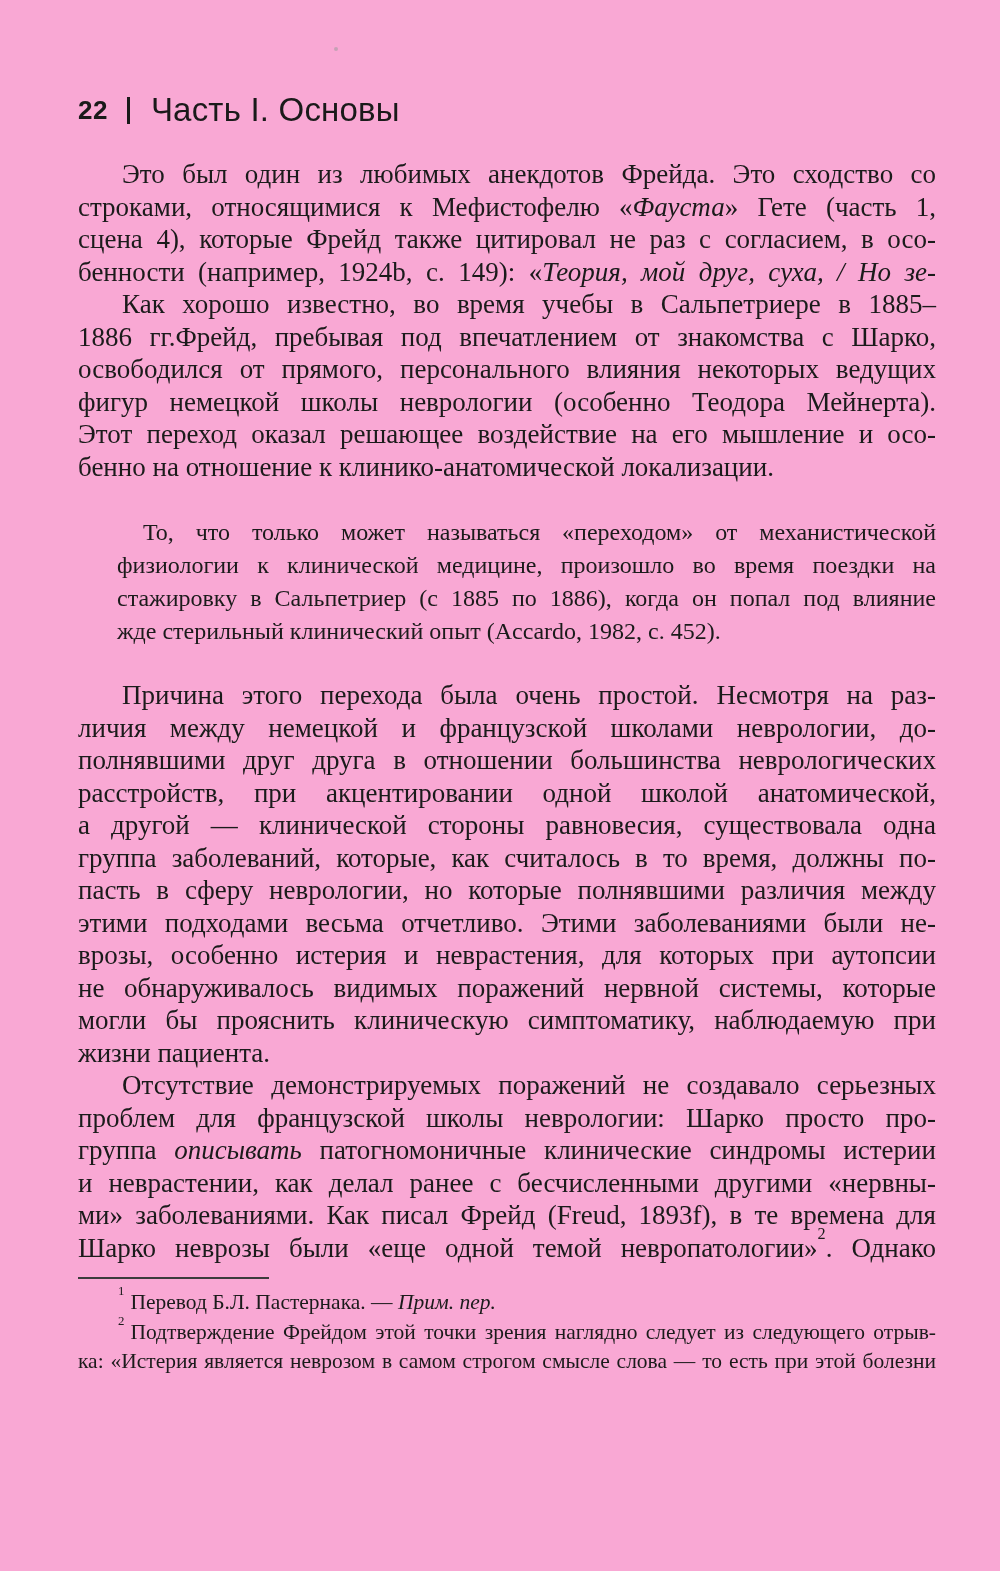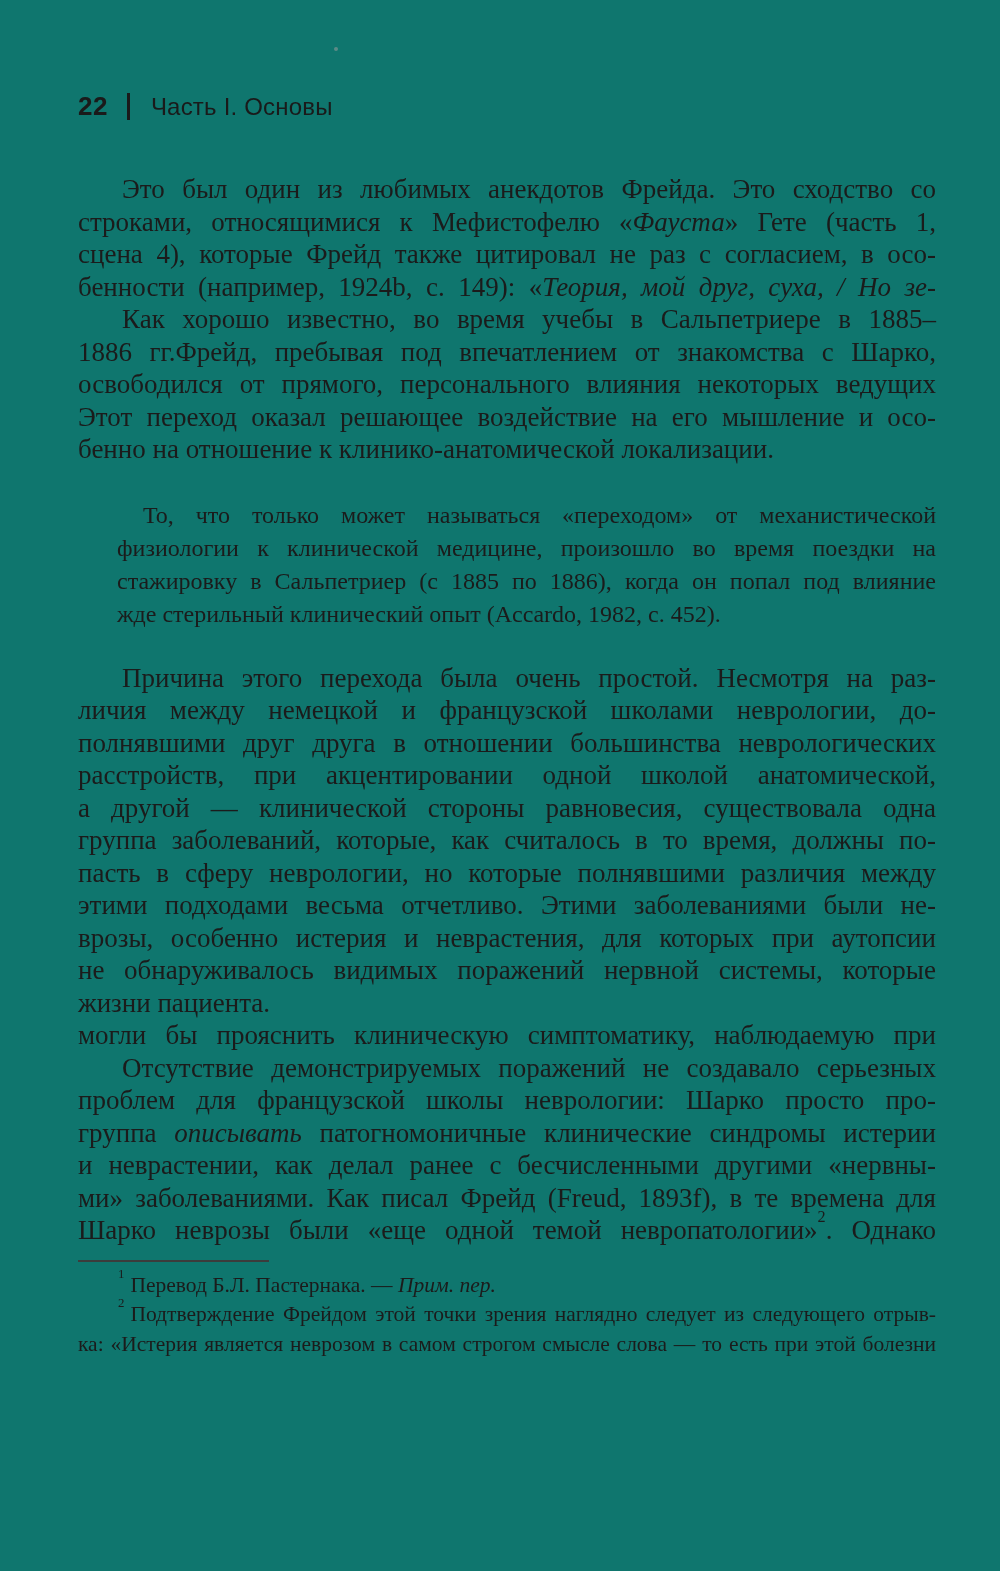--- a/index.html
+++ b/index.html
@@ -1,37 +1,37 @@
 <!DOCTYPE html>
 <html lang="ru"><head>
 <meta charset="utf-8">
 <style>
   html,body { margin:0; padding:0; background:#e8e8e8; }
   .page {
     position:relative;
     width:1000px; height:1571px;
     margin:0 auto;
-    background:#0f766e;
+    background:#f9a8d4;
     color:#1b1b1b;
     font-family:"Liberation Serif", serif;
     overflow:hidden;
   }
   
   .runhead {
     position:absolute; top:91px; left:78px;
     display:flex; align-items:center;
     font-family:"Liberation Sans", sans-serif;
     color:#1a1a1a;
   }
   .runhead .num { font-weight:700; font-size:26px; letter-spacing:.5px; }
   .runhead .bar { width:3px; height:27px; background:#1a1a1a; margin:0 21px 0 19px; }
-  .runhead .sect { font-size:24px; letter-spacing:.2px; }
+  .runhead .sect { font-size:33px; letter-spacing:.2px; }
   
   .content {
-    position:absolute; top:173px; left:78px; width:858px;
+    position:absolute; top:158px; left:78px; width:858px;
     font-size:27px; line-height:32.5px;
   }
   .para { margin:0; }
   .line { text-align:justify; text-align-last:justify; white-space:normal; }
   .line.first { text-indent:44px; }
   .line.last { text-align-last:left; }
   .it { font-style:italic; }
   sup { font-size:60%; line-height:0; position:relative; top:-0.45em; }
   
   .para.quote {
@@ -65,42 +65,43 @@
     <div class="para">
         <div class="line first"><span>Это был один из любимых анекдотов Фрейда. Это сходство со</span></div>
         <div class="line"><span>строками, относящимися к Мефистофелю «</span><span class="it">Фауста</span><span>» Гете (часть 1,</span></div>
         <div class="line"><span>сцена 4), которые Фрейд также цитировал не раз с согласием, в осо-</span></div>
         <div class="line"><span>бенности (например, 1924b, с. 149): «</span><span class="it">Теория, мой друг, суха, / Но зе-</span></div>
       </div>
       <div class="para">
         <div class="line first"><span>Как хорошо известно, во время учебы в Сальпетриере в 1885–</span></div>
         <div class="line"><span>1886 гг.Фрейд, пребывая под впечатлением от знакомства с Шарко,</span></div>
         <div class="line"><span>освободился от прямого, персонального влияния некоторых ведущих</span></div>
+        <div class="line"><span>фигур немецкой школы неврологии (особенно Теодора Мейнерта).</span></div>
         <div class="line"><span>Этот переход оказал решающее воздействие на его мышление и осо-</span></div>
         <div class="line last"><span>бенно на отношение к клинико-анатомической локализации.</span></div>
       </div>
       <div class="para quote">
         <div class="line first"><span>То, что только может называться «переходом» от механистической</span></div>
         <div class="line"><span>физиологии к клинической медицине, произошло во время поездки на</span></div>
         <div class="line"><span>стажировку в Сальпетриер (с 1885 по 1886), когда он попал под влияние</span></div>
         <div class="line last"><span>жде стерильный клинический опыт (Accardo, 1982, с. 452).</span></div>
       </div>
       <div class="para">
         <div class="line first"><span>Причина этого перехода была очень простой. Несмотря на раз-</span></div>
         <div class="line"><span>личия между немецкой и французской школами неврологии, до-</span></div>
         <div class="line"><span>полнявшими друг друга в отношении большинства неврологических</span></div>
         <div class="line"><span>расстройств, при акцентировании одной школой анатомической,</span></div>
         <div class="line"><span>а другой — клинической стороны равновесия, существовала одна</span></div>
         <div class="line"><span>группа заболеваний, которые, как считалось в то время, должны по-</span></div>
         <div class="line"><span>пасть в сферу неврологии, но которые полнявшими различия между</span></div>
         <div class="line"><span>этими подходами весьма отчетливо. Этими заболеваниями были не-</span></div>
         <div class="line"><span>врозы, особенно истерия и неврастения, для которых при аутопсии</span></div>
         <div class="line"><span>не обнаруживалось видимых поражений нервной системы, которые</span></div>
+        <div class="line"><span>могли бы прояснить клиническую симптоматику, наблюдаемую при</span></div>
         <div class="line last"><span>жизни пациента.</span></div>
-        <div class="line"><span>могли бы прояснить клиническую симптоматику, наблюдаемую при</span></div>
       </div>
       <div class="para">
         <div class="line first"><span>Отсутствие демонстрируемых поражений не создавало серьезных</span></div>
         <div class="line"><span>проблем для французской школы неврологии: Шарко просто про-</span></div>
         <div class="line"><span>группа </span><span class="it">описывать</span><span> патогномоничные клинические синдромы истерии</span></div>
         <div class="line"><span>и неврастении, как делал ранее с бесчисленными другими «нервны-</span></div>
         <div class="line"><span>ми» заболеваниями. Как писал Фрейд (Freud, 1893f), в те времена для</span></div>
         <div class="line"><span>Шарко неврозы были «еще одной темой невропатологии»</span><sup>2</sup><span>. Однако</span></div>
       </div>
       <div class="footnotes">

